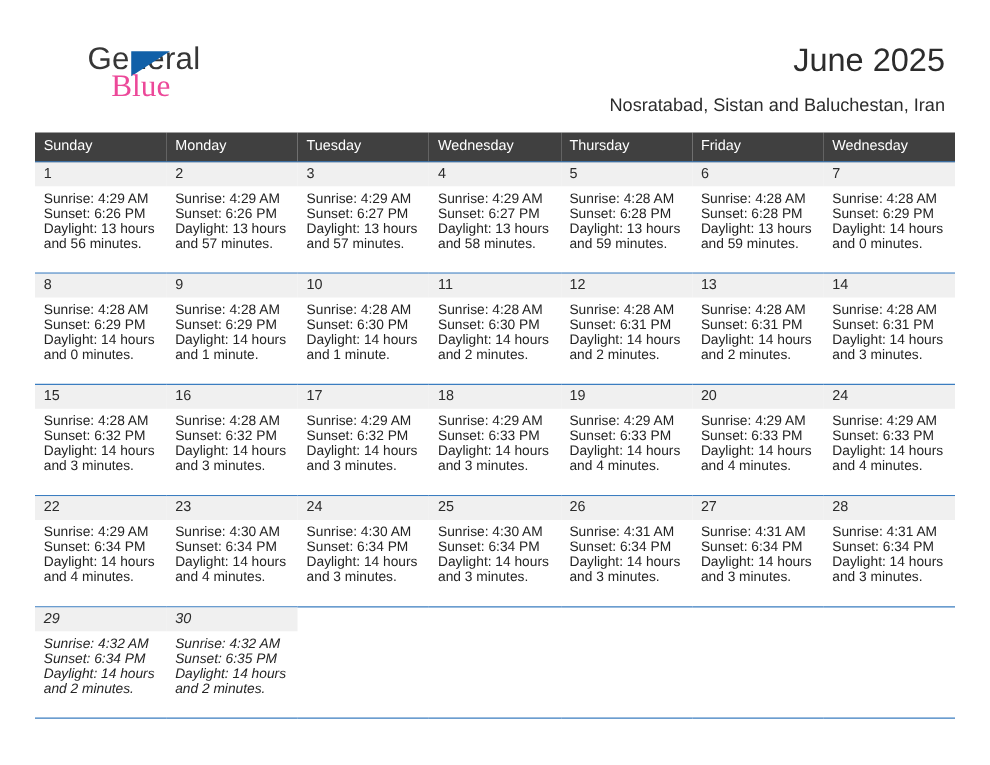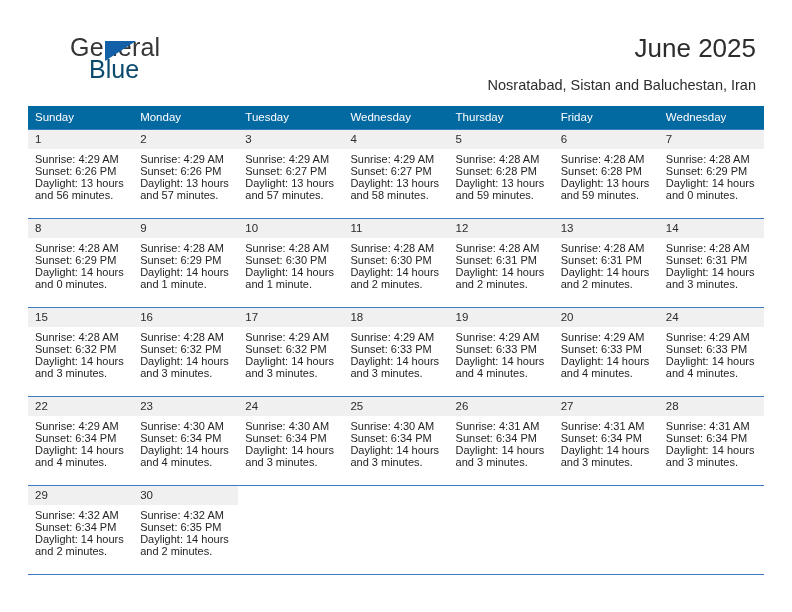--- a/index.html
+++ b/index.html
@@ -45,22 +45,22 @@
     color: #363636;
     font-family: "Liberation Sans", sans-serif;
     line-height: 27px;
     margin-left: 36px;
   }
   .logo-blue {
     position: absolute;
     left: 55px;
     top: 22px;
     font-size: 25px;
-    color: #0c4a6e;
-    font-family: Liberation Sans, sans-serif;
+    color: #ec4899;
+    font-family: Liberation Serif, serif;
     line-height: 27px;
   }
   .logo-triangle {
     position: absolute;
     left: 71px;
     top: 7px;
     width: 0;
     height: 0;
     border-left: 31px solid #1160a8;
     border-bottom: 20px solid transparent;
@@ -94,38 +94,39 @@
     width: 736px;
     border-collapse: collapse;
     table-layout: fixed;
   }
   .cal-table {
     width: 736px;
     border-collapse: collapse;
     table-layout: fixed;
   }
   .cal-table th {
-    background: #0369a1;
+    background: #404040;
     color: #ffffff;
     font-size: 11.5px;
     font-weight: normal;
     text-align: left;
     padding: 5px 0 6px 7px;
     height: 11px;
     border: none;
   }
   .cal-table td {
     vertical-align: top;
     padding: 0;
     border: none;
     border-top: 1.5px solid #3b7dc0;
     height: 88px;
   }
   .cal-table tr.week-last td {
     border-bottom: 1.5px solid #3b7dc0;
+    font-style: italic;
   }
   .daycell {
     position: relative;
     height: 88px;
     box-sizing: border-box;
   }
   .daynum {
     background: #f0f0f0;
     font-size: 11.5px;
     color: #2b2b2b;

